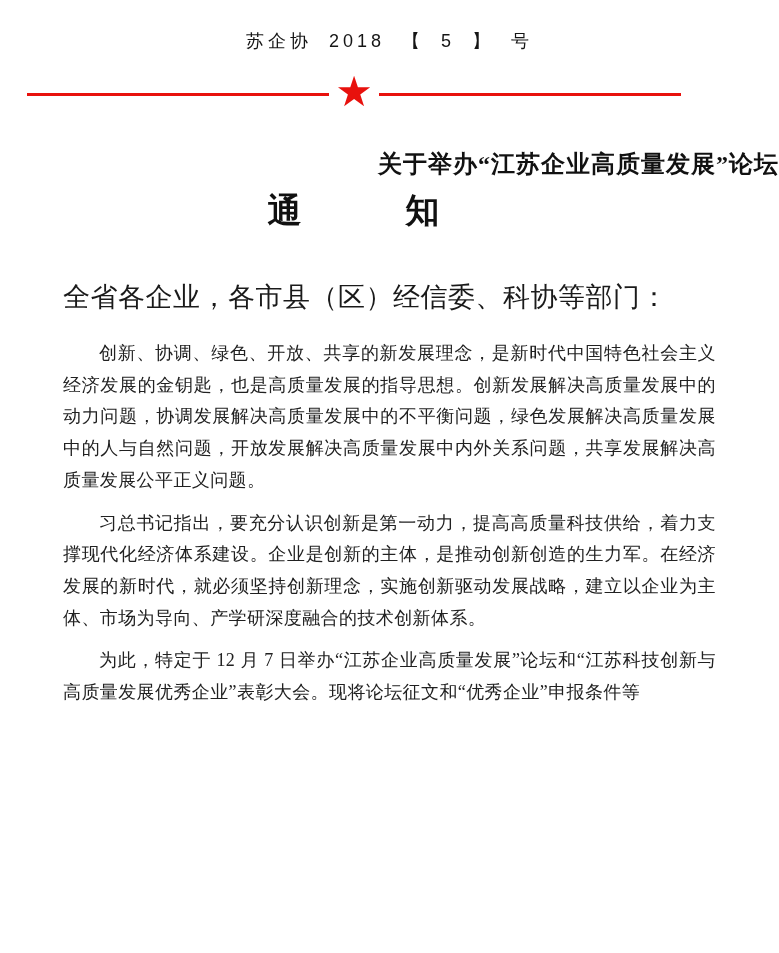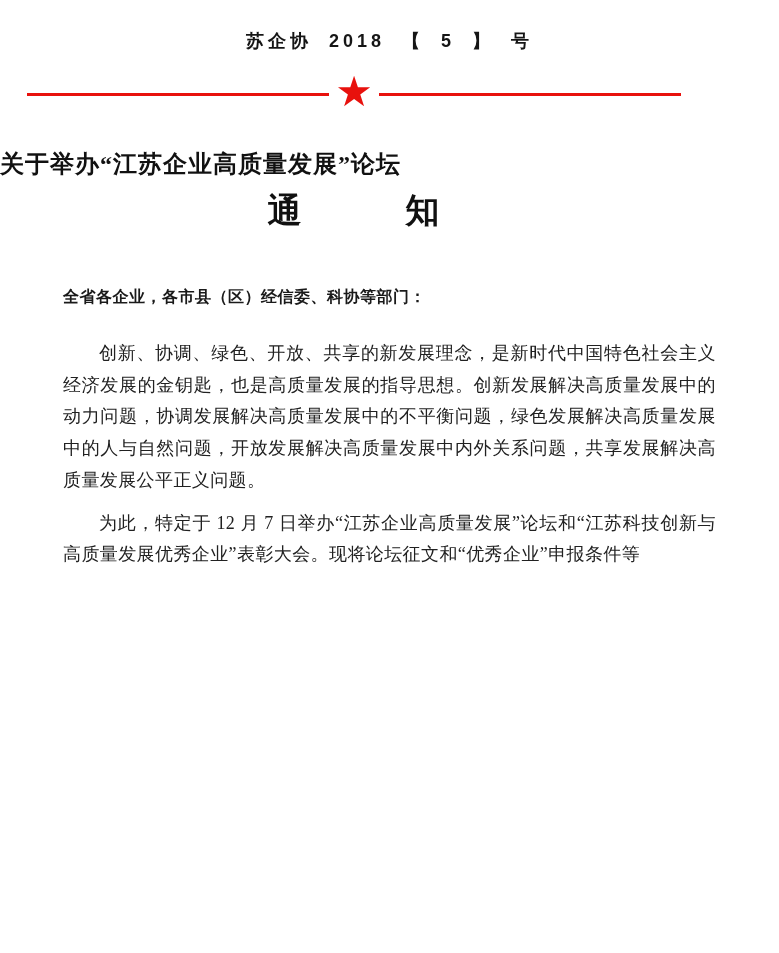--- a/index.html
+++ b/index.html
@@ -34,21 +34,21 @@
     white-space: nowrap;
     transform: scaleY(1.5);
     font-family: "Liberation Serif", "DejaVu Serif", serif;
   }
 
   
   .doc-number {
     margin-top: 30px;
     text-align: center;
     font-family: "Liberation Sans", "DejaVu Sans", sans-serif;
-    font-weight: 700;
+    font-weight: 400;
     font-size: 18px;
     line-height: 22px;
     letter-spacing: 4px;
     word-spacing: 8px;
     color: #151515;
   }
 
   
   .divider {
     margin-top: 20px;
@@ -67,21 +67,21 @@
     color: #e8110d;
     font-size: 42px;
     line-height: 1;
     margin: 0 6px 4px 6px;
     font-family: "DejaVu Sans", sans-serif;
   }
 
   
   .title-block {
     margin-top: 26px;
-    text-align: left;
+    text-align: right;
     font-weight: 700;
     font-size: 24px;
     line-height: 44px;
     color: #111111;
     letter-spacing: 1px;
   }
   .tongzhi-row {
     margin-top: 2px;
     margin-right: 72px;
     display: flex;
@@ -91,22 +91,22 @@
     font-size: 34px;
     line-height: 46px;
     color: #111111;
   }
 
   
   .salutation {
     margin: 50px 0 0 63px;
     width: 660px;
     font-family: "Liberation Sans", "DejaVu Sans", sans-serif;
-    font-weight: 700;
-    font-size: 16px;
+    font-weight: 400;
+    font-size: 27px;
     line-height: 26px;
     color: #1a1a1a;
     letter-spacing: 0.5px;
   }
   .body-text {
     margin-left: 63px;
     width: 653px;
   }
   .para {
     margin-top: 11px;
@@ -140,16 +140,17 @@
 
   <div class="tongzhi-row">
     <span>通</span>
     <span>知</span>
   </div>
 
   <p class="salutation">全省各企业，各市县（区）经信委、科协等部门：</p>
 
   <div class="body-text">
     <p class="para first">创新、协调、绿色、开放、共享的新发展理念，是新时代中国特色社会主义经济发展的金钥匙，也是高质量发展的指导思想。创新发展解决高质量发展中的动力问题，协调发展解决高质量发展中的不平衡问题，绿色发展解决高质量发展中的人与自然问题，开放发展解决高质量发展中内外关系问题，共享发展解决高质量发展公平正义问题。</p>
+    <p class="para">习总书记指出，要充分认识创新是第一动力，提高高质量科技供给，着力支撑现代化经济体系建设。企业是创新的主体，是推动创新创造的生力军。在经济发展的新时代，就必须坚持创新理念，实施创新驱动发展战略，建立以企业为主体、市场为导向、产学研深度融合的技术创新体系。</p>
     <p class="para">为此，特定于 12 月 7 日举办“江苏企业高质量发展”论坛和“江苏科技创新与高质量发展优秀企业”表彰大会。现将论坛征文和“优秀企业”申报条件等</p>
   </div>
 
 </div>
 
 </body></html>

